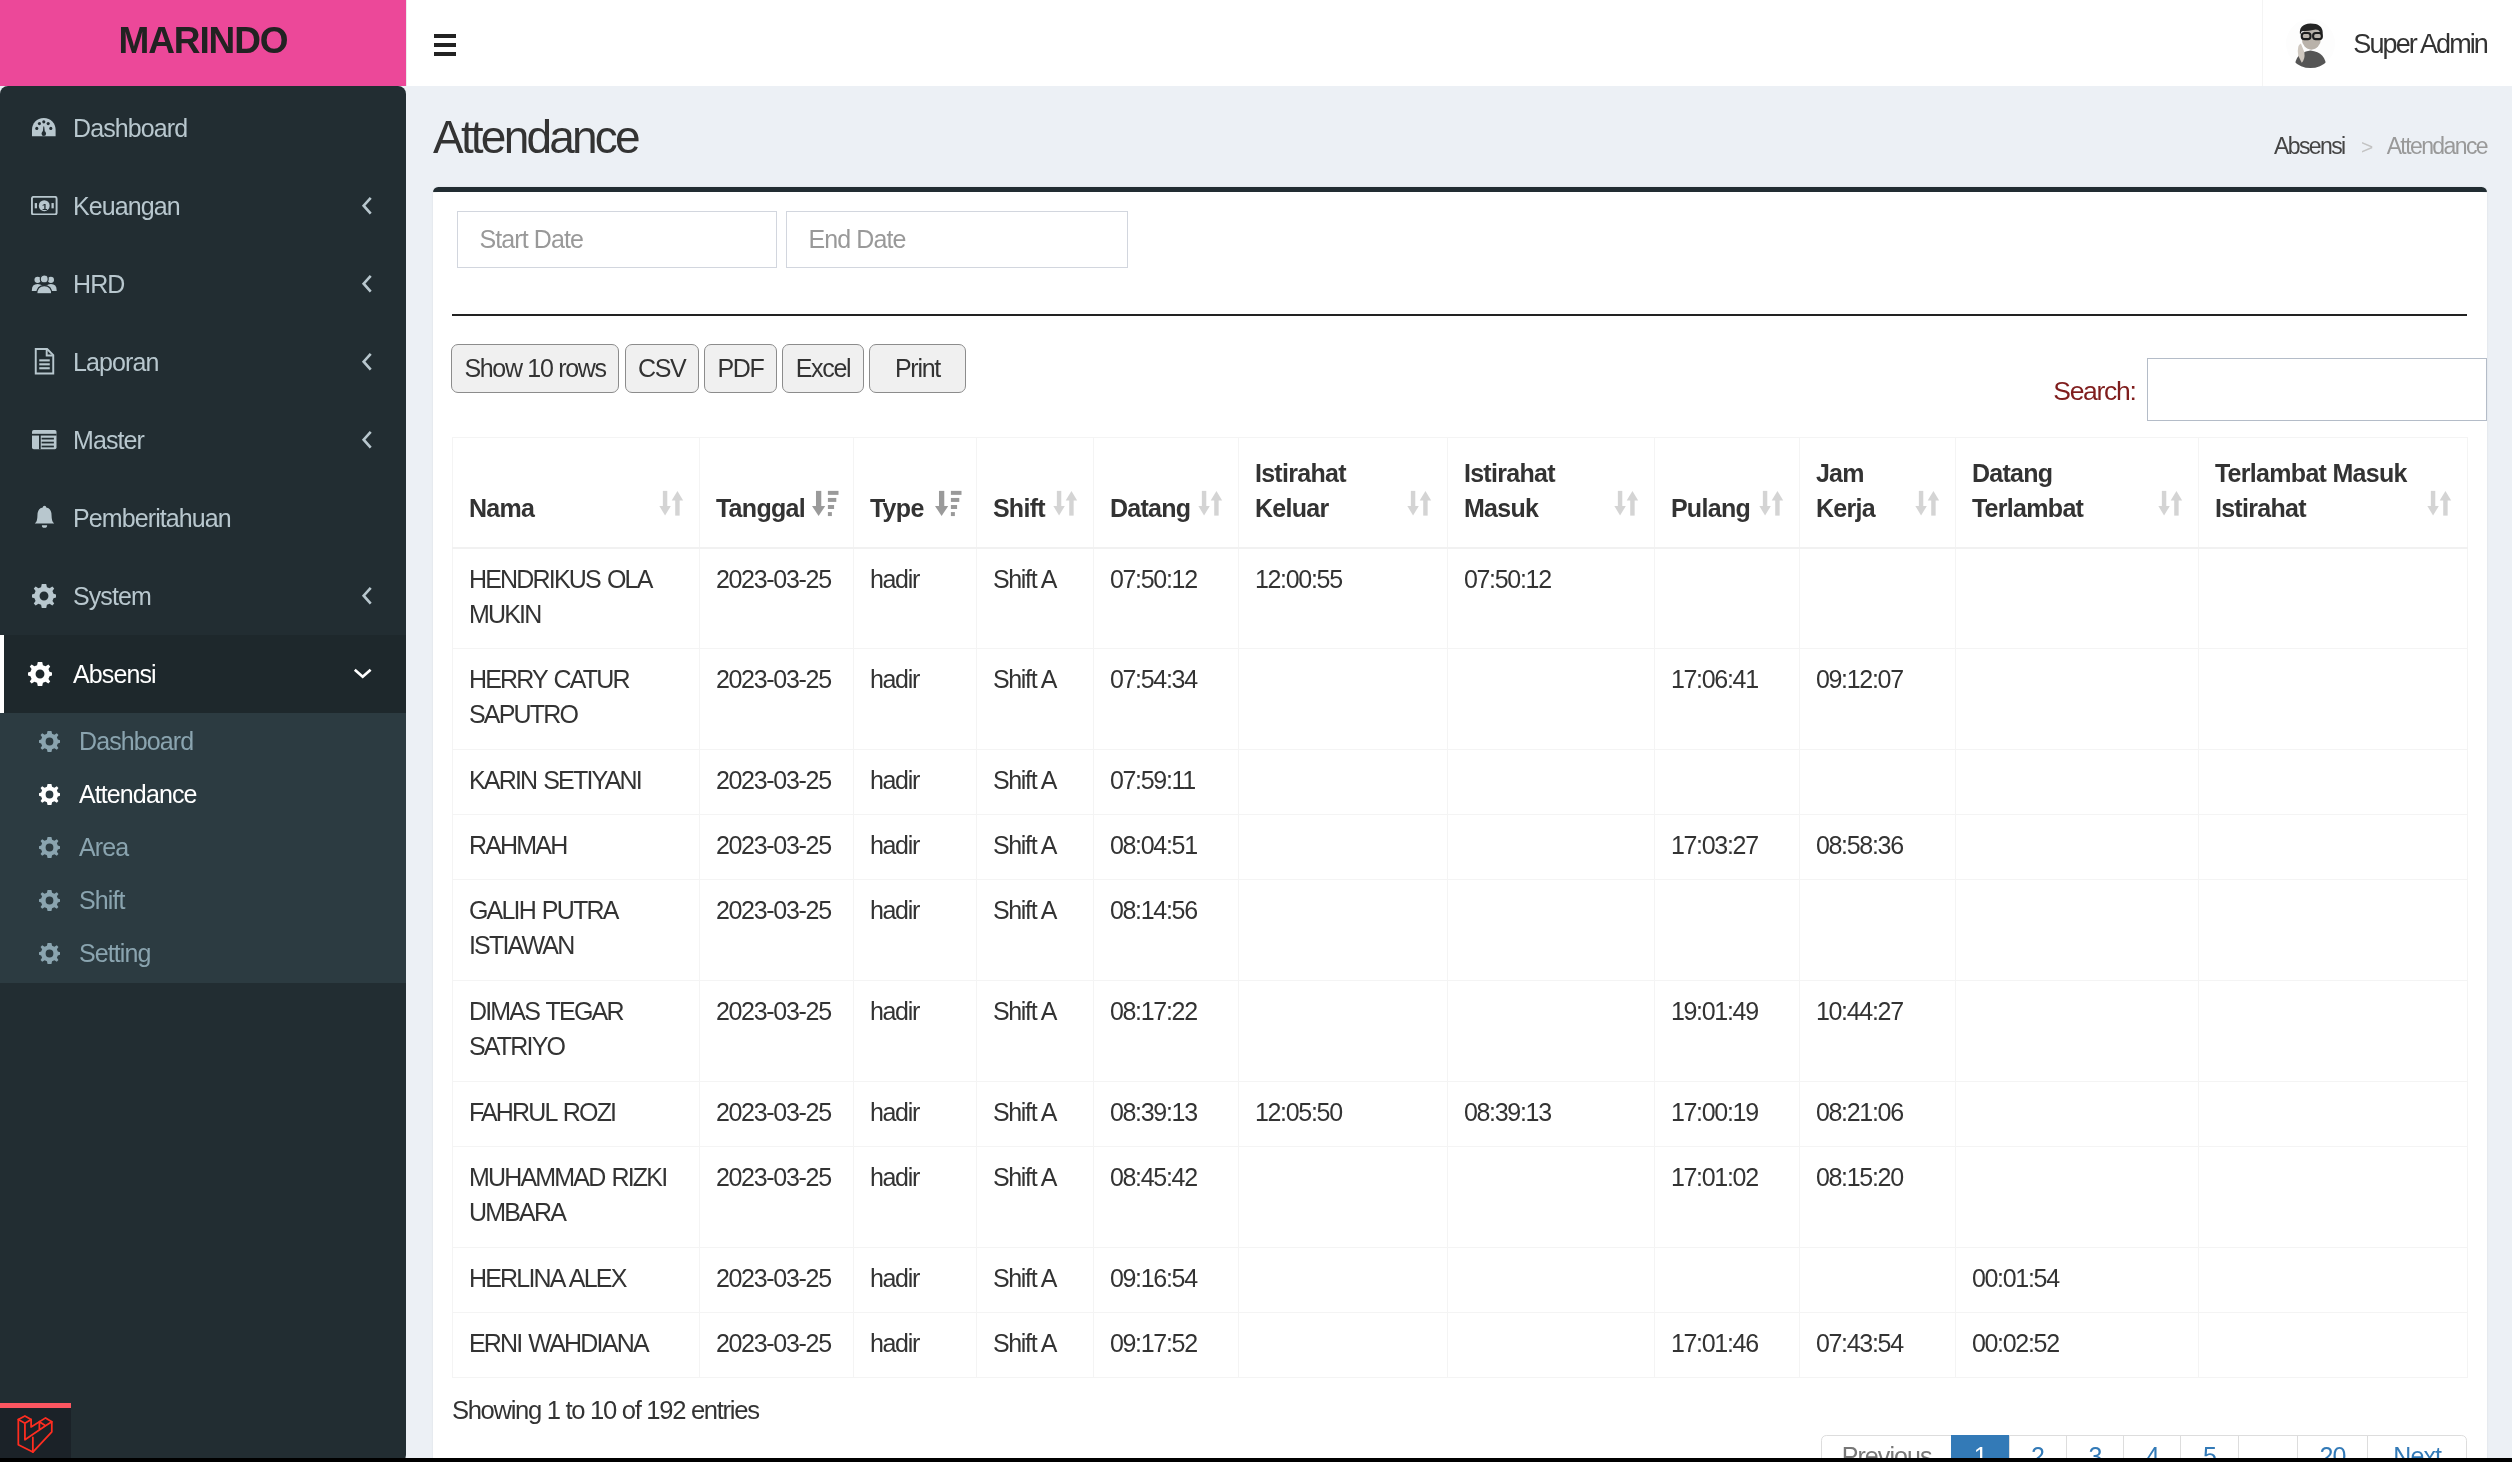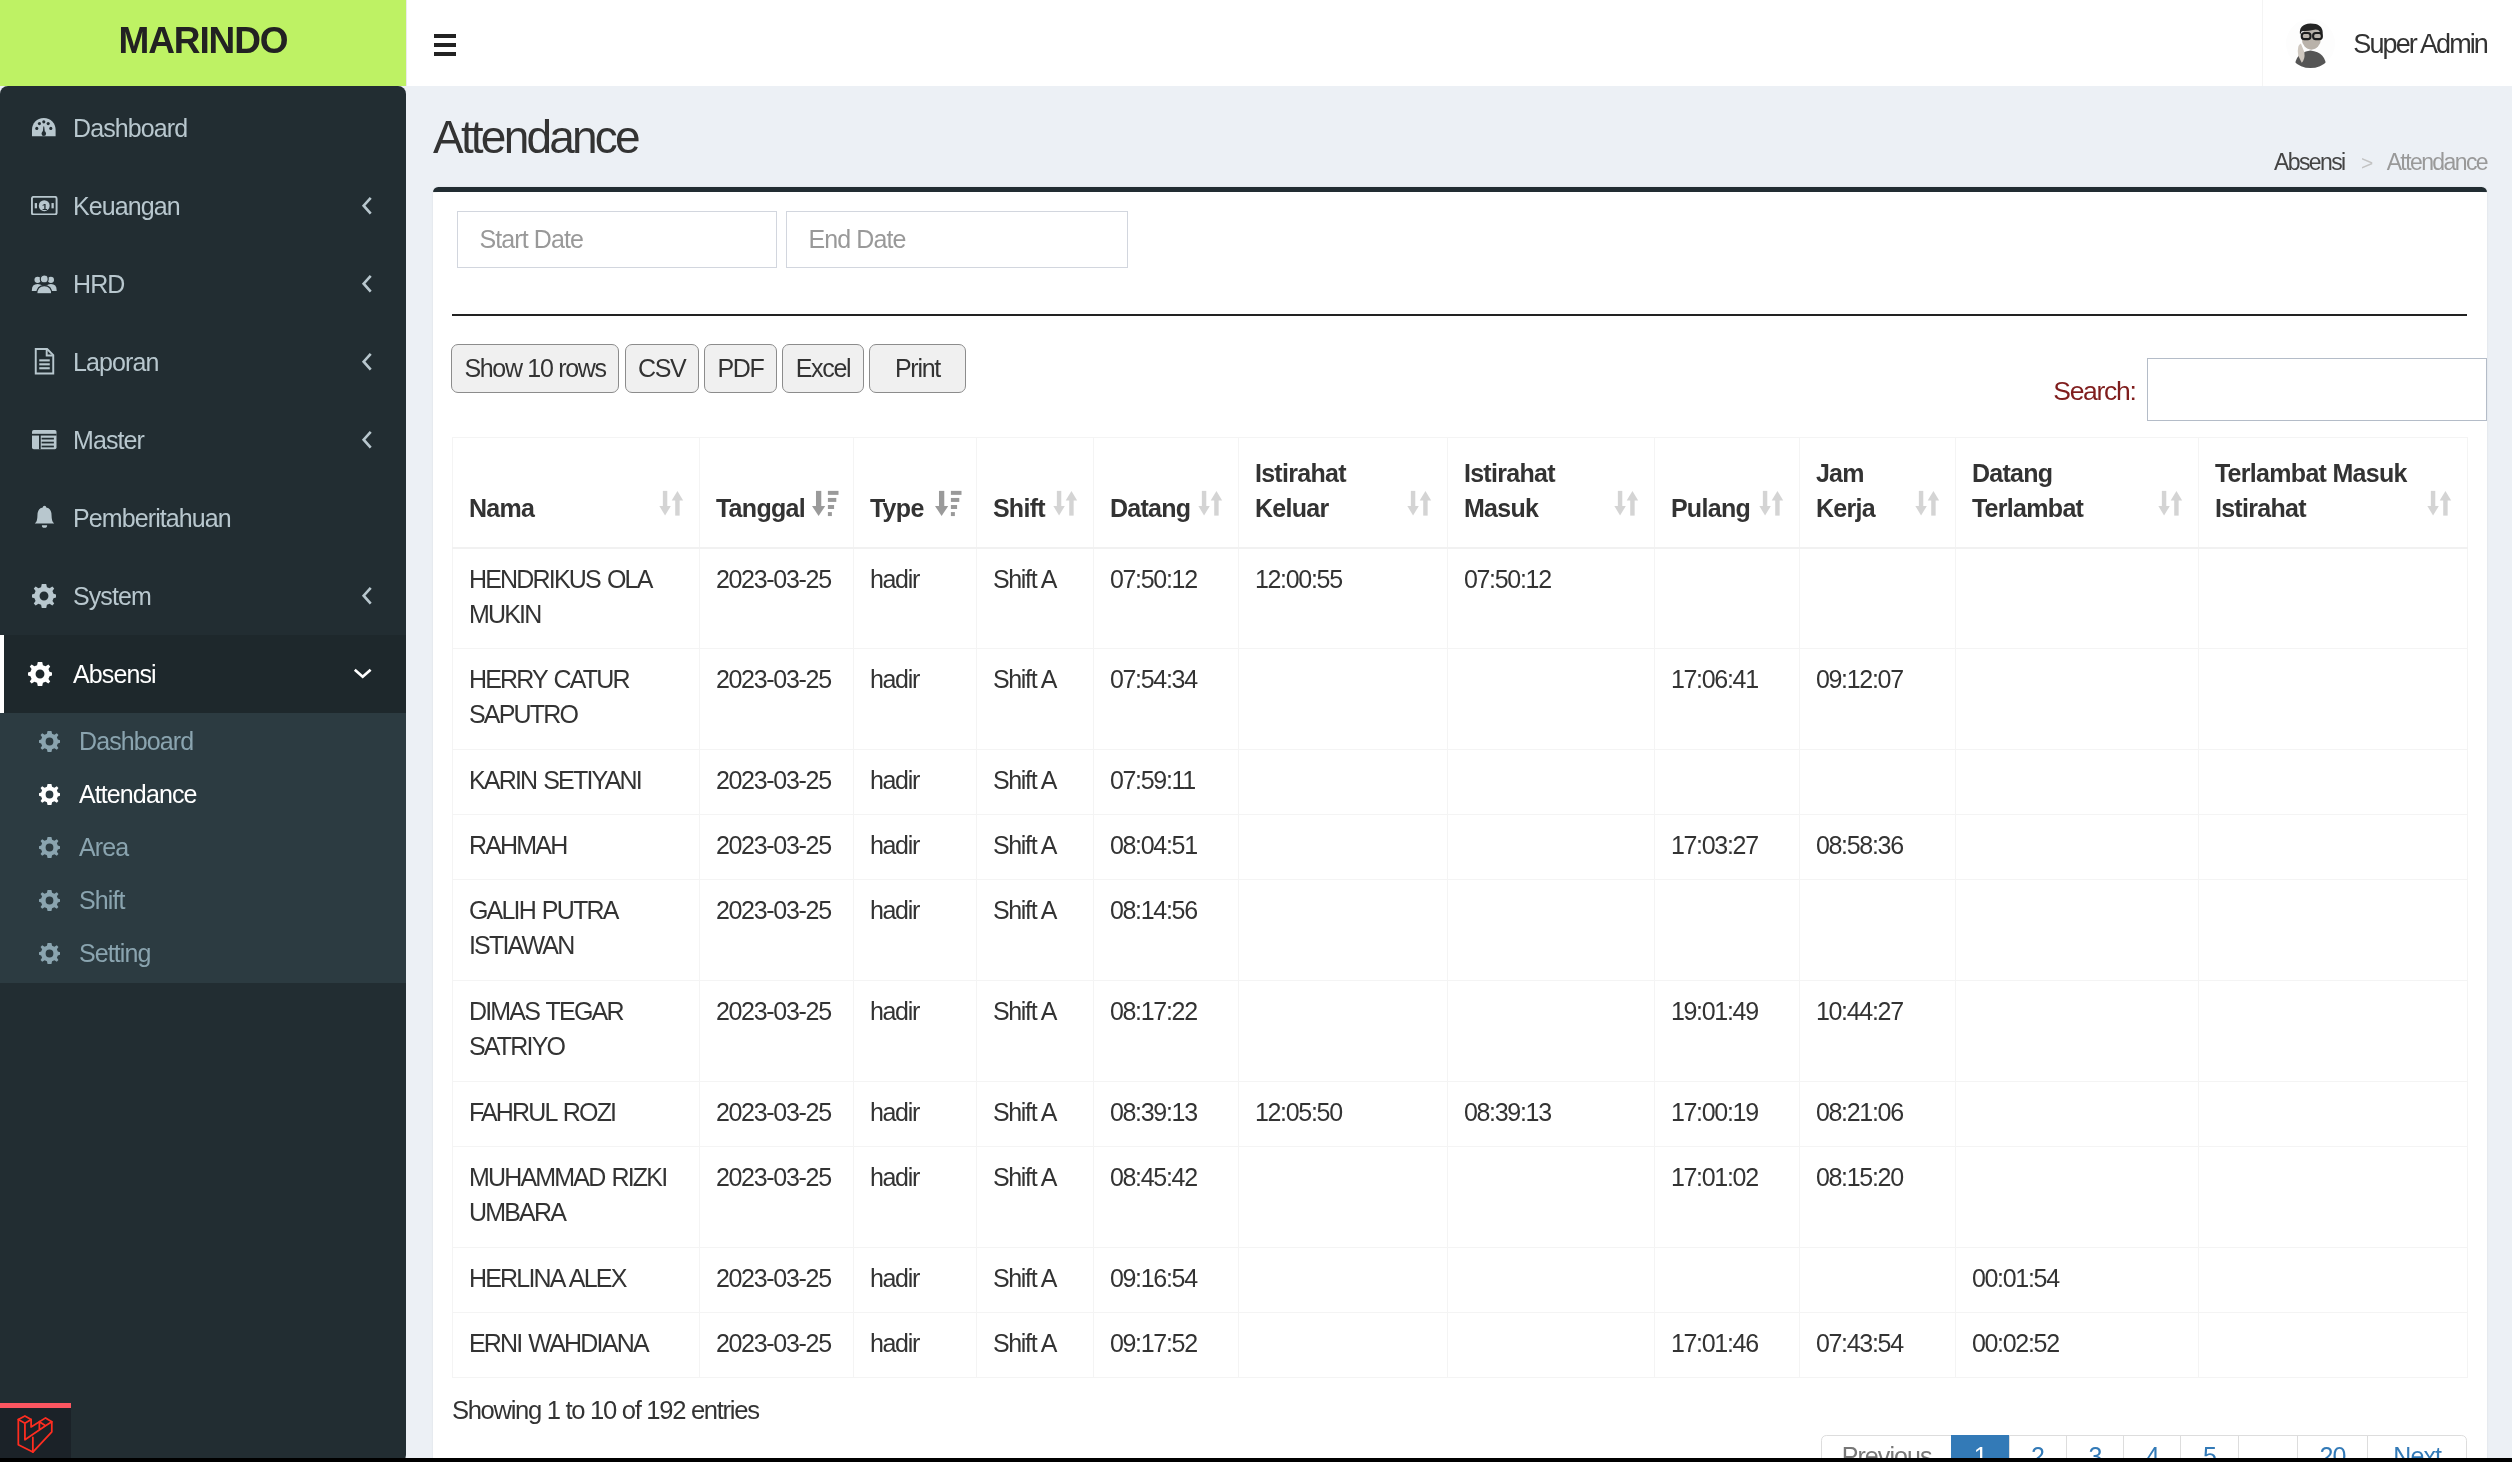--- a/index.html
+++ b/index.html
@@ -1,20 +1,20 @@
 <!DOCTYPE html>
 <html style="font-size:14px"><head>
 <meta charset="utf-8">
 <style>
 * { margin:0; padding:0; box-sizing:border-box; }
 html,body { width:2512px; height:1463px; overflow:hidden; font-family:"Liberation Sans", sans-serif; }
 body { background:#ecf0f5; position:relative; }
 
 
-.logo { position:absolute; left:0; top:0; width:406px; height:86px; background:#bef264; z-index:5;text-decoration:underline; }
+.logo { position:absolute; left:0; top:0; width:406px; height:86px; background:#ec4899; z-index:5;text-decoration:underline; }
 .logo span { position:absolute; left:0; right:0; text-align:center; top:20px; font-size:37px; font-weight:bold; color:#222; letter-spacing:-1.1px; }
 .navbar { position:absolute; left:406px; top:0; right:0; height:86px; background:#fff; z-index:5; border-left:0.9px solid #ebebeb; }
 .hamb { position:absolute; left:26.5px; top:34px; width:22px; }
 .hamb div { height:4px; background:#222; margin-bottom:4.9px; }
 .usersep { position:absolute; right:249px; top:0; width:0.9px; height:86px; background:#f4f4f4; }
 .avatar { position:absolute; right:177px; top:19.4px; width:49px; height:49px; border-radius:50%; overflow:hidden; }
 .uname { position:absolute; right:25px; top:29px; font-size:27px; color:#333; letter-spacing:-1.9px; }
 
 
 .sidebar { position:absolute; left:0; top:86px; width:406px; bottom:0; background:#222d32; z-index:4;border-radius:8px; }
@@ -29,21 +29,21 @@
 .smenu > li.active > a .txt { margin-left:69px; }
 .tree { list-style:none; background:#2c3b41; padding:2.6px 0; }
 .tree li a { display:block; height:53px; line-height:53px; color:#8aa4af; text-decoration:none; font-size:25px; letter-spacing:-0.9px; position:relative; }
 .tree li a .ic { position:absolute; left:39px; top:0; width:21px; height:53px; display:flex; align-items:center; justify-content:center; }
 .tree li a .txt { margin-left:79px; }
 .tree li a.act { color:#fff; }
 
 
 .content { position:absolute; left:406px; top:86px; right:0; bottom:0; background:#ecf0f5; }
 h1.pgtitle { position:absolute; left:27px; top:24px; font-size:46px; font-weight:400; color:#333; letter-spacing:-2.8px; }
-.crumbs { position:absolute; right:25px; top:47px; font-size:23px; letter-spacing:-1.6px; color:#444;margin-top:16px; }
+.crumbs { position:absolute; right:25px; top:47px; font-size:23px; letter-spacing:-1.6px; color:#444; }
 .crumbs .sep { color:#c3c3c3; padding:0 11.5px; font-size:21px; }
 .crumbs .cur { color:#999; }
 
 .box { position:absolute; left:26.5px; top:101px; width:2054px; height:1412px; background:#fff; border-top:5.3px solid #222d32; border-radius:5.3px 5.3px 0 0; box-shadow:0 0.9px 1.8px rgba(0,0,0,0.1); }
 
 .inp { position:absolute; border:0.9px solid #d2d6de; background:#fff; color:#999; font-size:25px; letter-spacing:-0.9px; padding-left:22px; display:flex; align-items:center; }
 #inpStart { left:24px; top:19.4px; width:320px; height:57px; }
 #inpEnd { left:353px; top:19.4px; width:342px; height:57px; }
 .hr1 { position:absolute; left:19.4px; top:122px; width:2015px; height:1.8px; background:#222; }
 .btnrow { position:absolute; left:18.5px; top:152px; }

